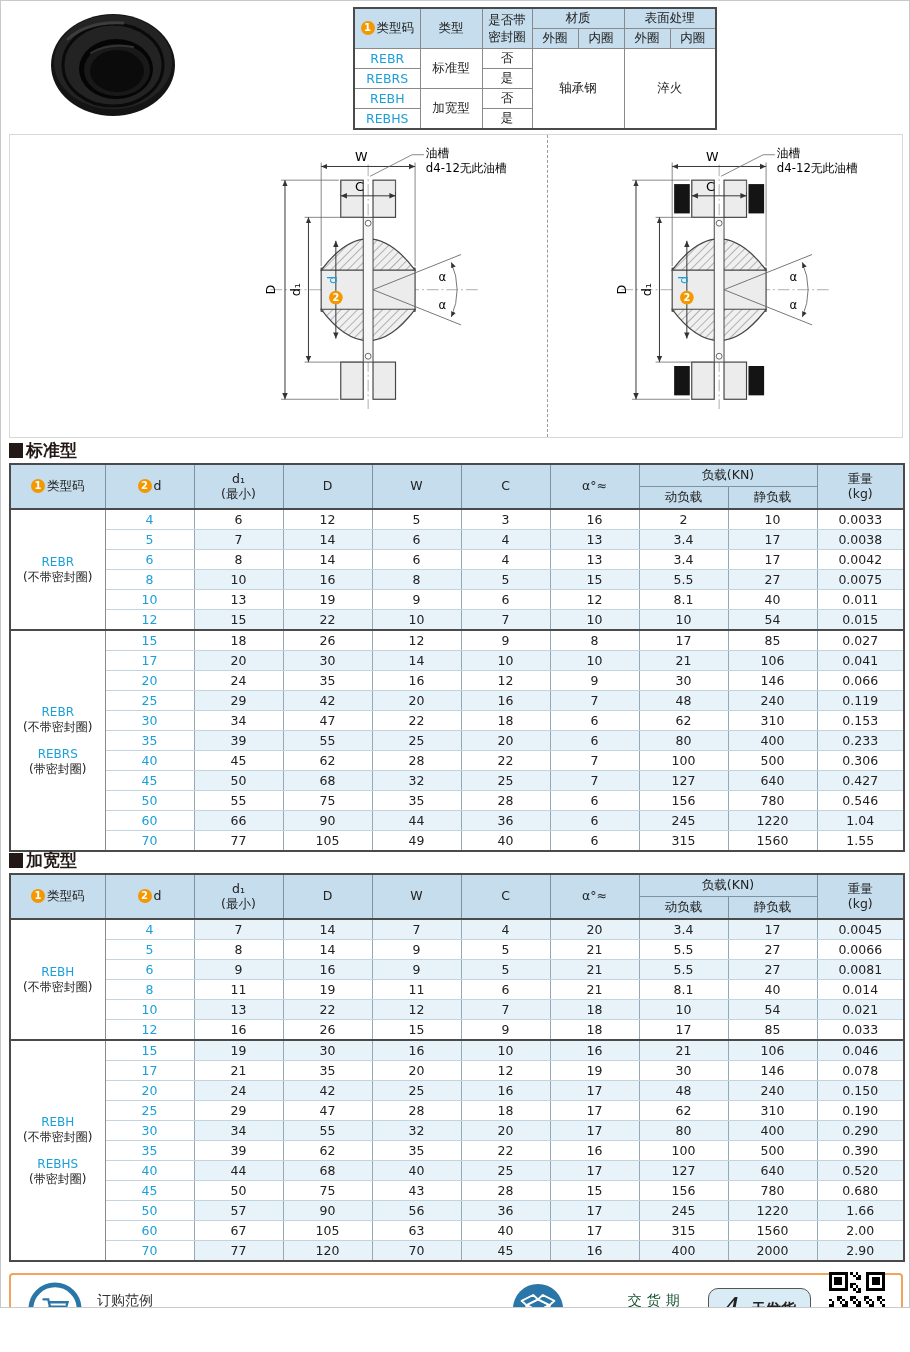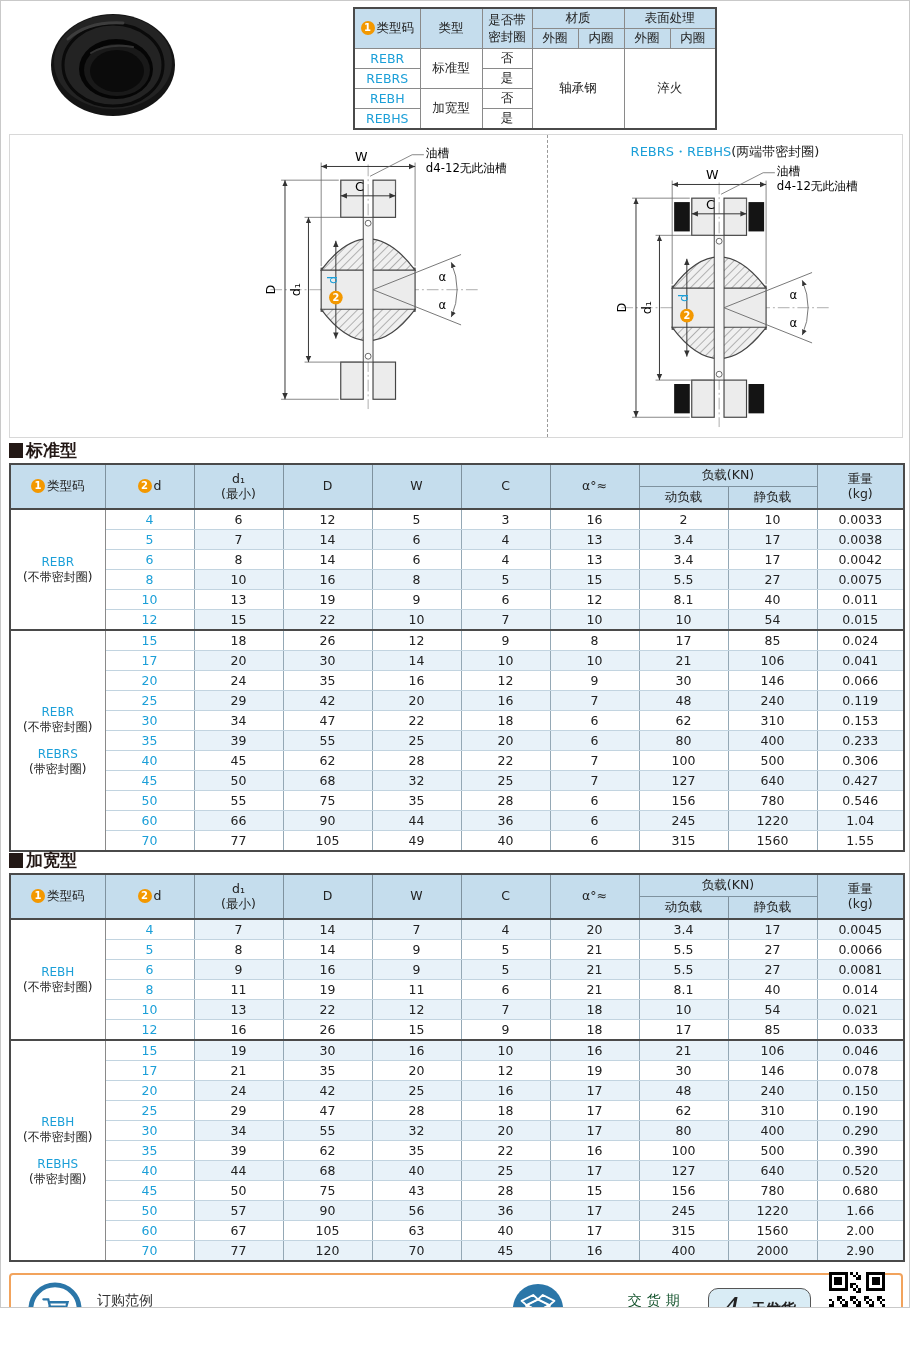--- a/index.html
+++ b/index.html
@@ -186,21 +186,20 @@
     <text x="231" y="170" text-anchor="middle" font-size="12">α</text>
     <line x1="157" y1="34" x2="200" y2="12" stroke="#666" stroke-width="0.8"></line>
     <line x1="200" y1="12" x2="212" y2="12" stroke="#666" stroke-width="0.8"></line>
     <text x="214" y="14" font-size="12">油槽</text>
     <text x="214" y="30" font-size="12">d4-12无此油槽</text>
   </svg></div>
       </div>
     </div>
     <div class="dia dia-right">
       <div class="dia-inner">
-        <div class="dia-title"><span class="blue">REBRS・REBHS</span><span>(两端带密封圈)</span></div>
         <div id="diaR">
   <svg width="322" height="268" viewBox="0 0 322 274">
     <defs>
       <pattern id="hR" width="6" height="6" patternUnits="userSpaceOnUse" patternTransform="rotate(45)">
         <rect width="6" height="6" fill="#f0f0f0"></rect>
         <line x1="0" y1="0" x2="0" y2="6" stroke="#707070" stroke-width="1"></line>
       </pattern>
       <marker id="aR" viewBox="0 0 10 10" refX="9" refY="5" markerWidth="7" markerHeight="7" orient="auto-start-reverse">
         <path d="M0,1 L9,5 L0,9 z" fill="#333"></path>
       </marker>
@@ -373,21 +372,21 @@
               <div>(带密封圈)</div>
             </th>
             <td class="dcol">15</td>
             <td class="val">18</td>
             <td class="val">26</td>
             <td class="val">12</td>
             <td class="val">9</td>
             <td class="val">8</td>
             <td class="val">17</td>
             <td class="val">85</td>
-            <td class="val">0.024</td>
+            <td class="val">0.027</td>
           </tr>
           <tr class="alt">
             <td class="dcol">17</td>
             <td class="val">20</td>
             <td class="val">30</td>
             <td class="val">14</td>
             <td class="val">10</td>
             <td class="val">10</td>
             <td class="val">21</td>
             <td class="val">106</td>

